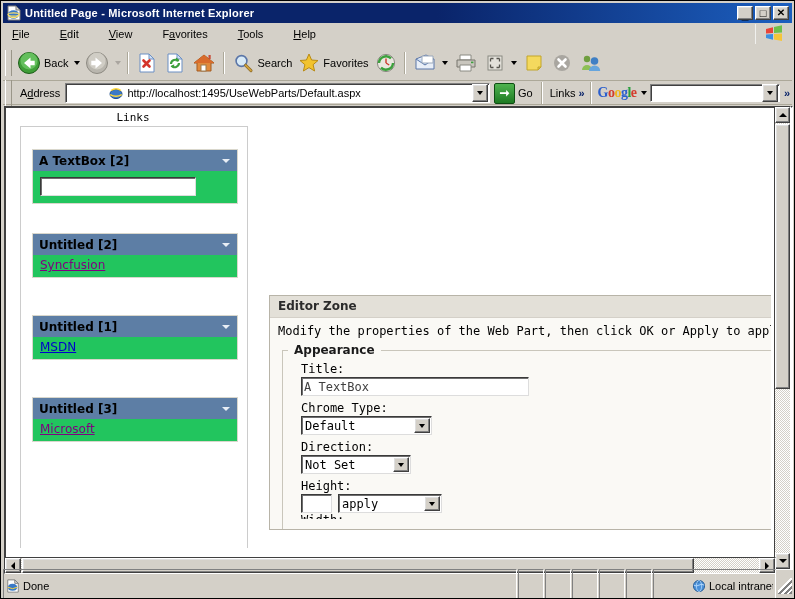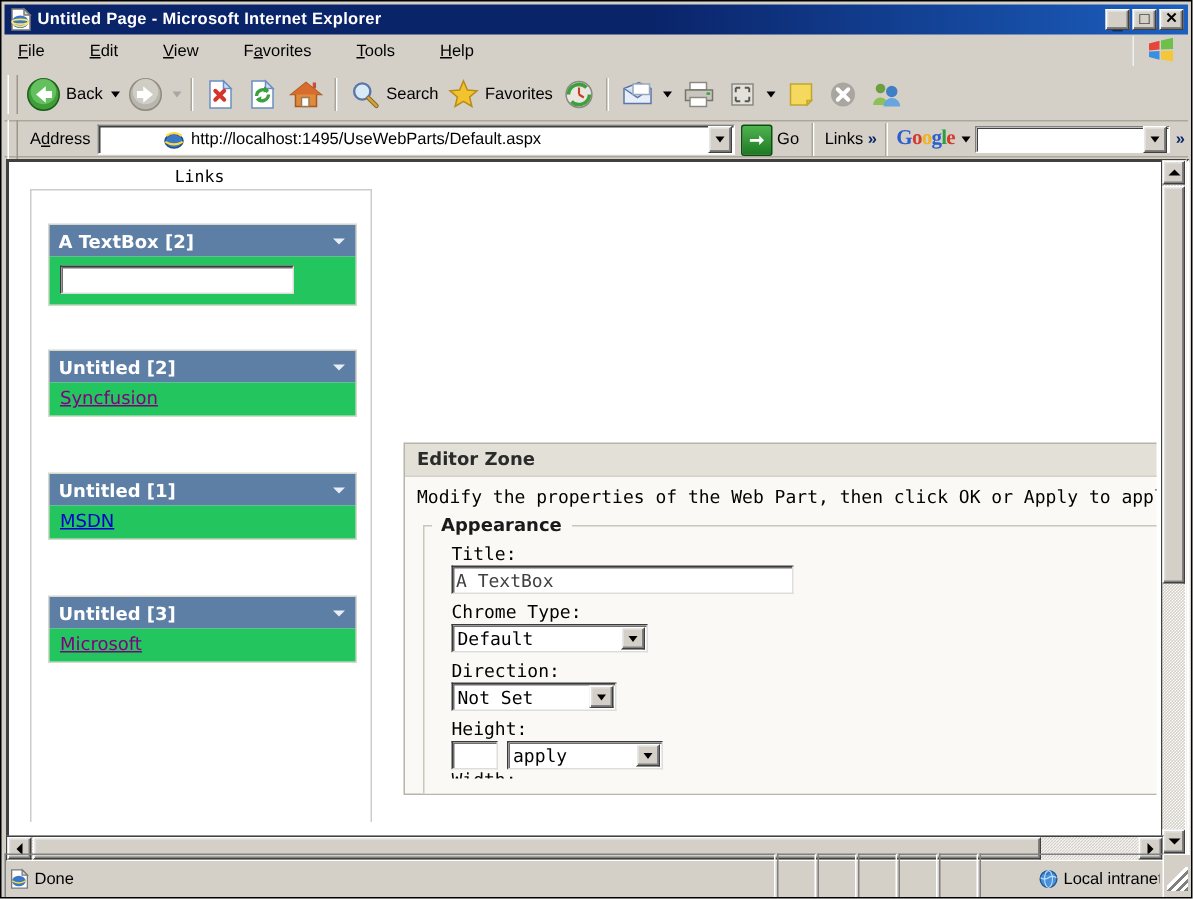--- a/index.html
+++ b/index.html
@@ -250,21 +250,21 @@
   }
   .wp-header {
     height: 21px;
     background: #5d7ea5;
     display: flex; align-items: center;
     padding: 0 5px 0 6px;
     box-sizing: border-box;
   }
   .wp-title {
     flex: 1 1 auto;
-    color: #ffffff;
+    color: #000000;
     font-weight: bold;
     font-size: 12px;
     font-family: "DejaVu Sans", sans-serif;
     white-space: nowrap;
     overflow: hidden;
   }
   .wp-menu-arrow {
     width: 0; height: 0;
     border-left: 4px solid transparent;
     border-right: 4px solid transparent;

